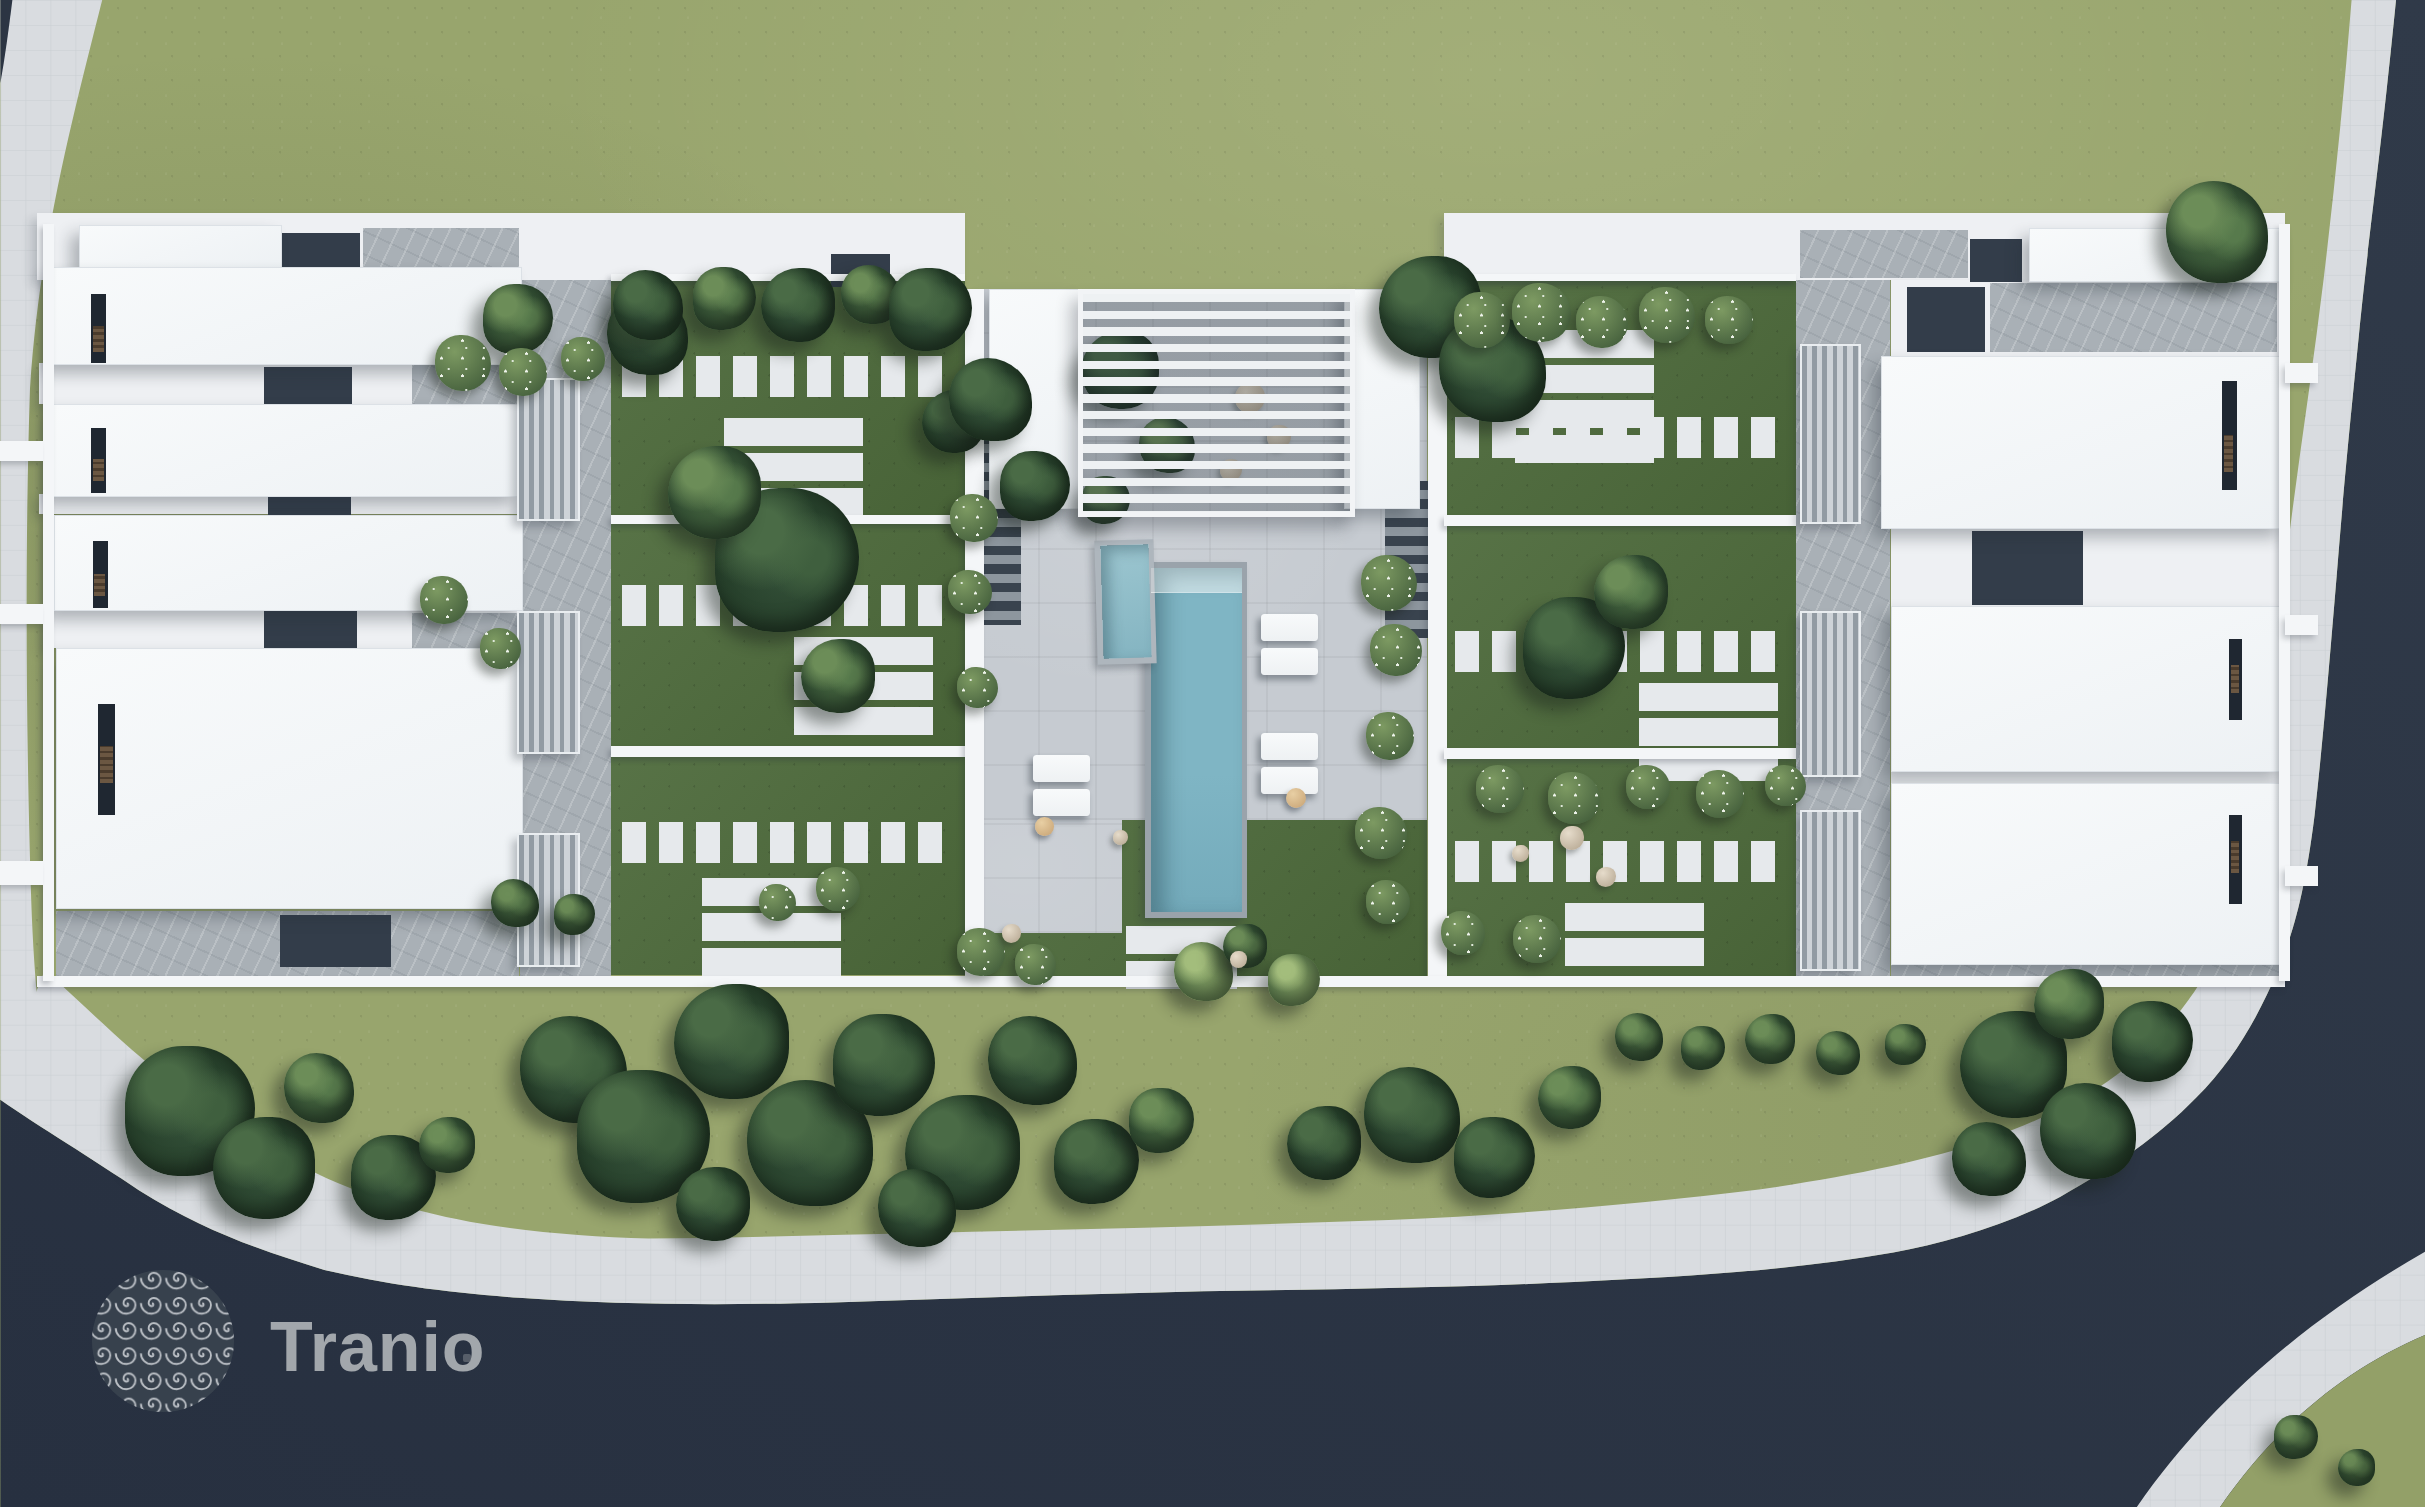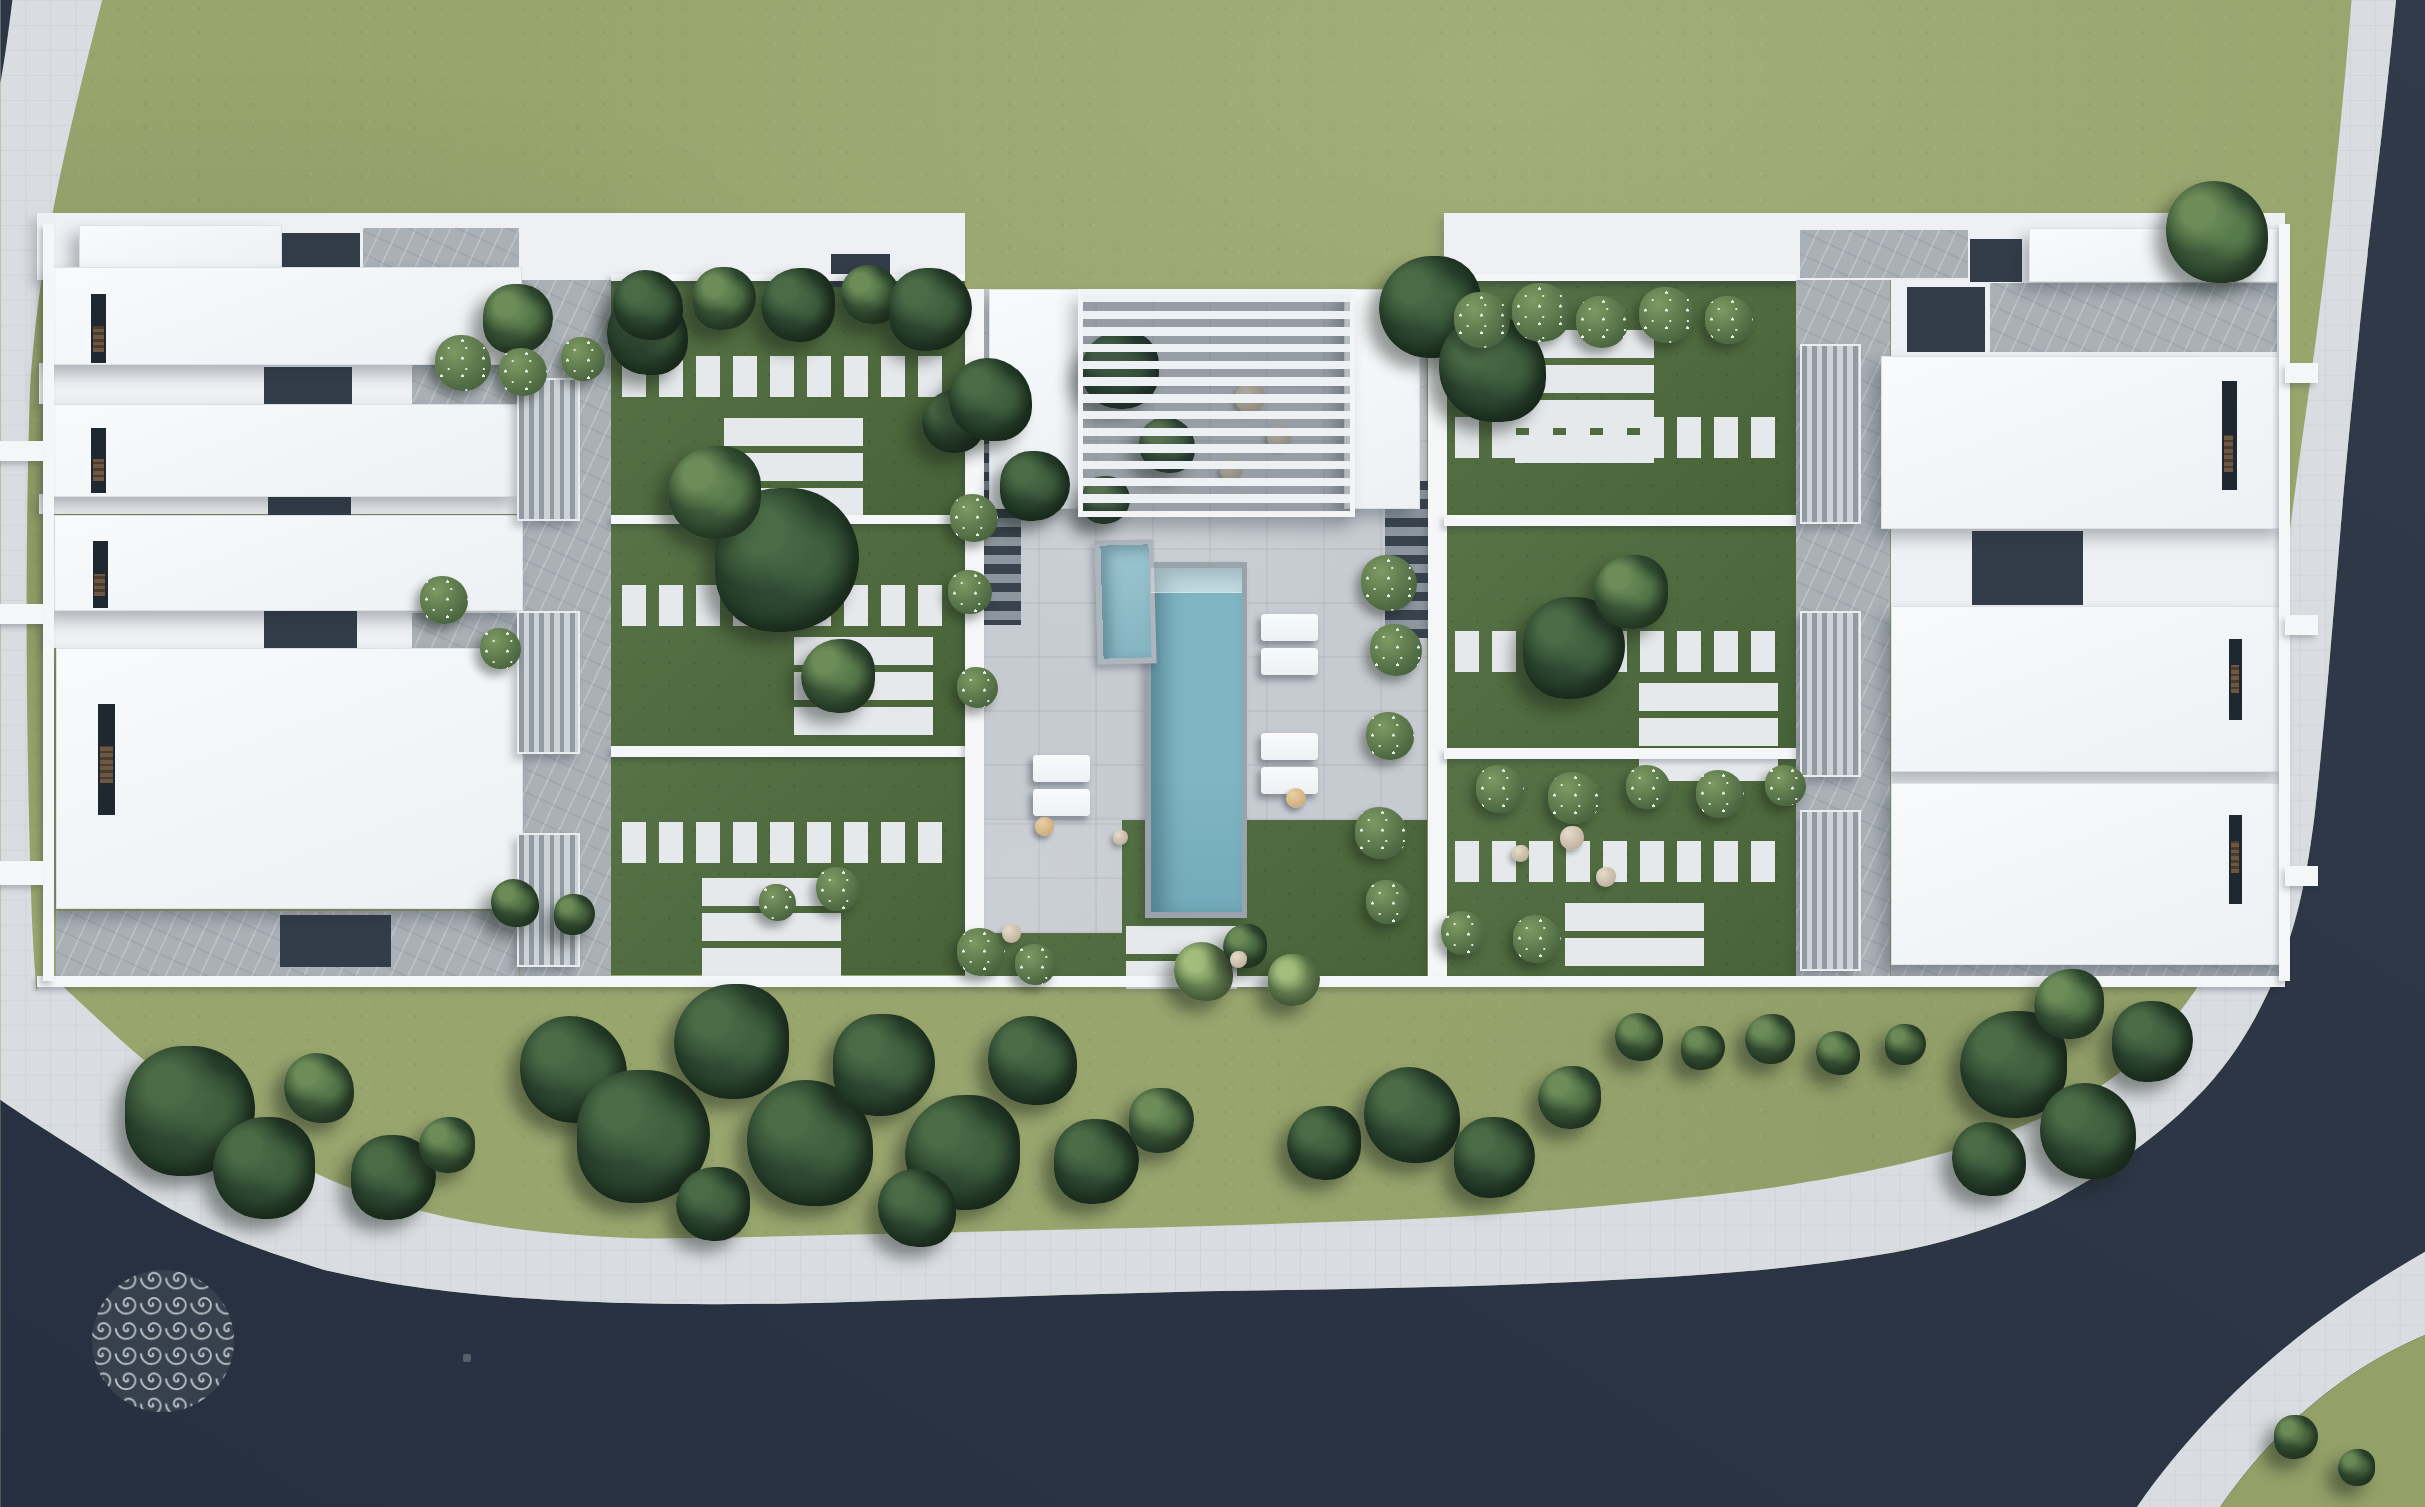--- a/index.html
+++ b/index.html
@@ -380,16 +380,17 @@
       </pattern>
       <clipPath id="logoclip">
           <circle cx="50" cy="50" r="48"></circle>
         </clipPath>
     </defs>
     <circle cx="50" cy="50" r="48" fill="#39434f"></circle>
     <g clip-path="url(#logoclip)">
         <rect width="100" height="100" fill="url(#spirals)"></rect>
       </g>
   </svg>
+  <div id="wm-text">Tranio</div>
   <div id="wm-dot"></div>
 
 </div>
 
 
 </body></html>

